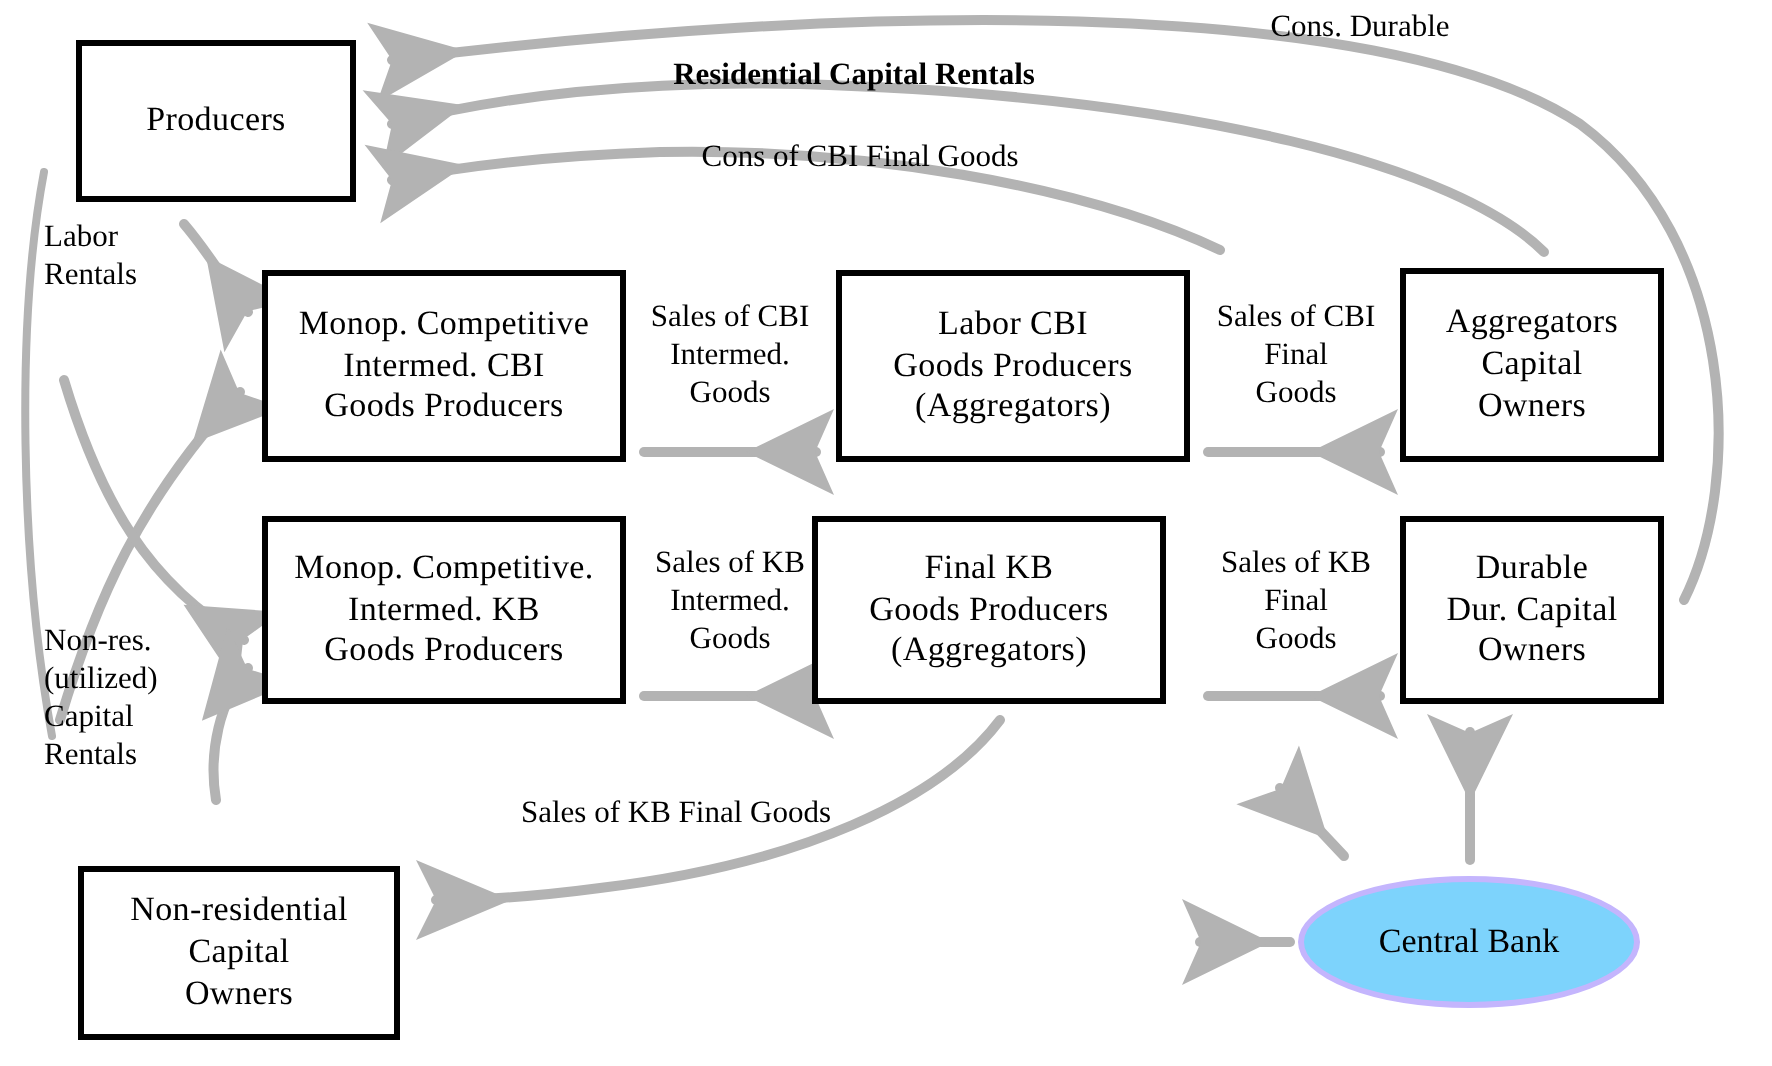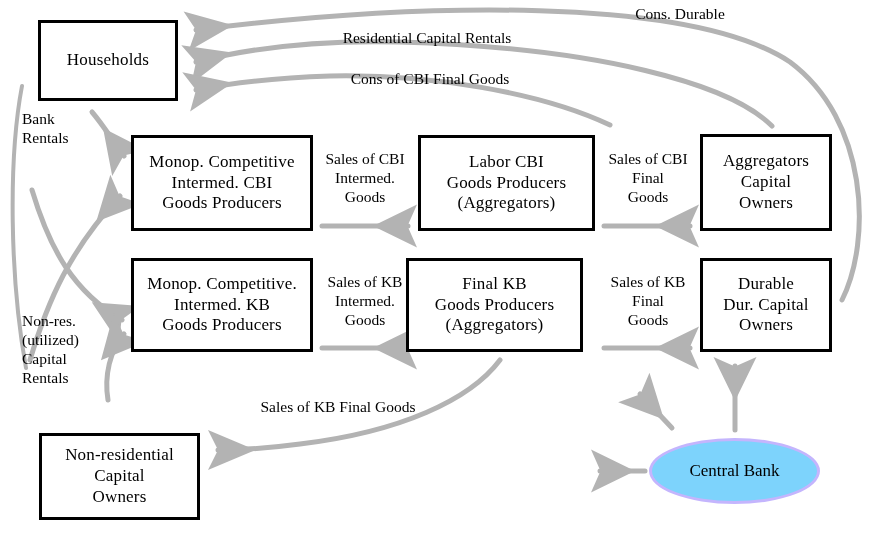--- a/index.html
+++ b/index.html
@@ -111,21 +111,21 @@
       <path d="M 735,430 L 735,366" stroke-width="5" marker-end="url(#ah)"></path>
 
       <path d="M 672,428 L 640,394" stroke-width="5" marker-end="url(#ah)"></path>
 
       <path d="M 645,471 L 600,471" stroke-width="5" marker-end="url(#ah)"></path>
 
     </g>
   </svg>
 
   <div class="node" style="left:38px; top:20px; width:140px; height:81px;">
-    <span class="node-text">Households</span>
+    <span class="node-text">Producers</span>
   </div>
 
   <div class="node" style="left:131px; top:135px; width:182px; height:96px;">
     <span class="node-text">
       <span>Monop. Competitive</span><br>
       <span>Intermed. CBI</span><br>
       <span>Goods Producers</span>
     </span>
   </div>
 
@@ -178,30 +178,30 @@
   </div>
 
   <div class="ellipse-node" style="left:649px; top:438px; width:171px; height:66px;">
     <span class="node-text">Central Bank</span>
   </div>
 
   <div class="edge-label multiline" style="left:600px; top:5px; width:160px; text-align:center;">
     <span>Cons. Durable</span><br>
   </div>
 
-  <div class="edge-label" style="left:297px; top:29px; width:260px;">
+  <div class="edge-label" style="left:297px; top:29px; width:260px;font-weight:bold;">
     <span>Residential Capital Rentals</span>
   </div>
 
   <div class="edge-label" style="left:305px; top:70px; width:250px;">
     <span>Cons of CBI Final Goods</span>
   </div>
 
   <div class="edge-label multiline leftal" style="left:22px; top:110px; width:84px;">
-    <span>Bank</span><br>
+    <span>Labor</span><br>
     <span>Rentals</span>
   </div>
 
   <div class="edge-label multiline leftal" style="left:22px; top:312px; width:96px;">
     <span>Non-res.</span><br>
     <span>(utilized)</span><br>
     <span>Capital</span><br>
     <span>Rentals</span>
   </div>
 

